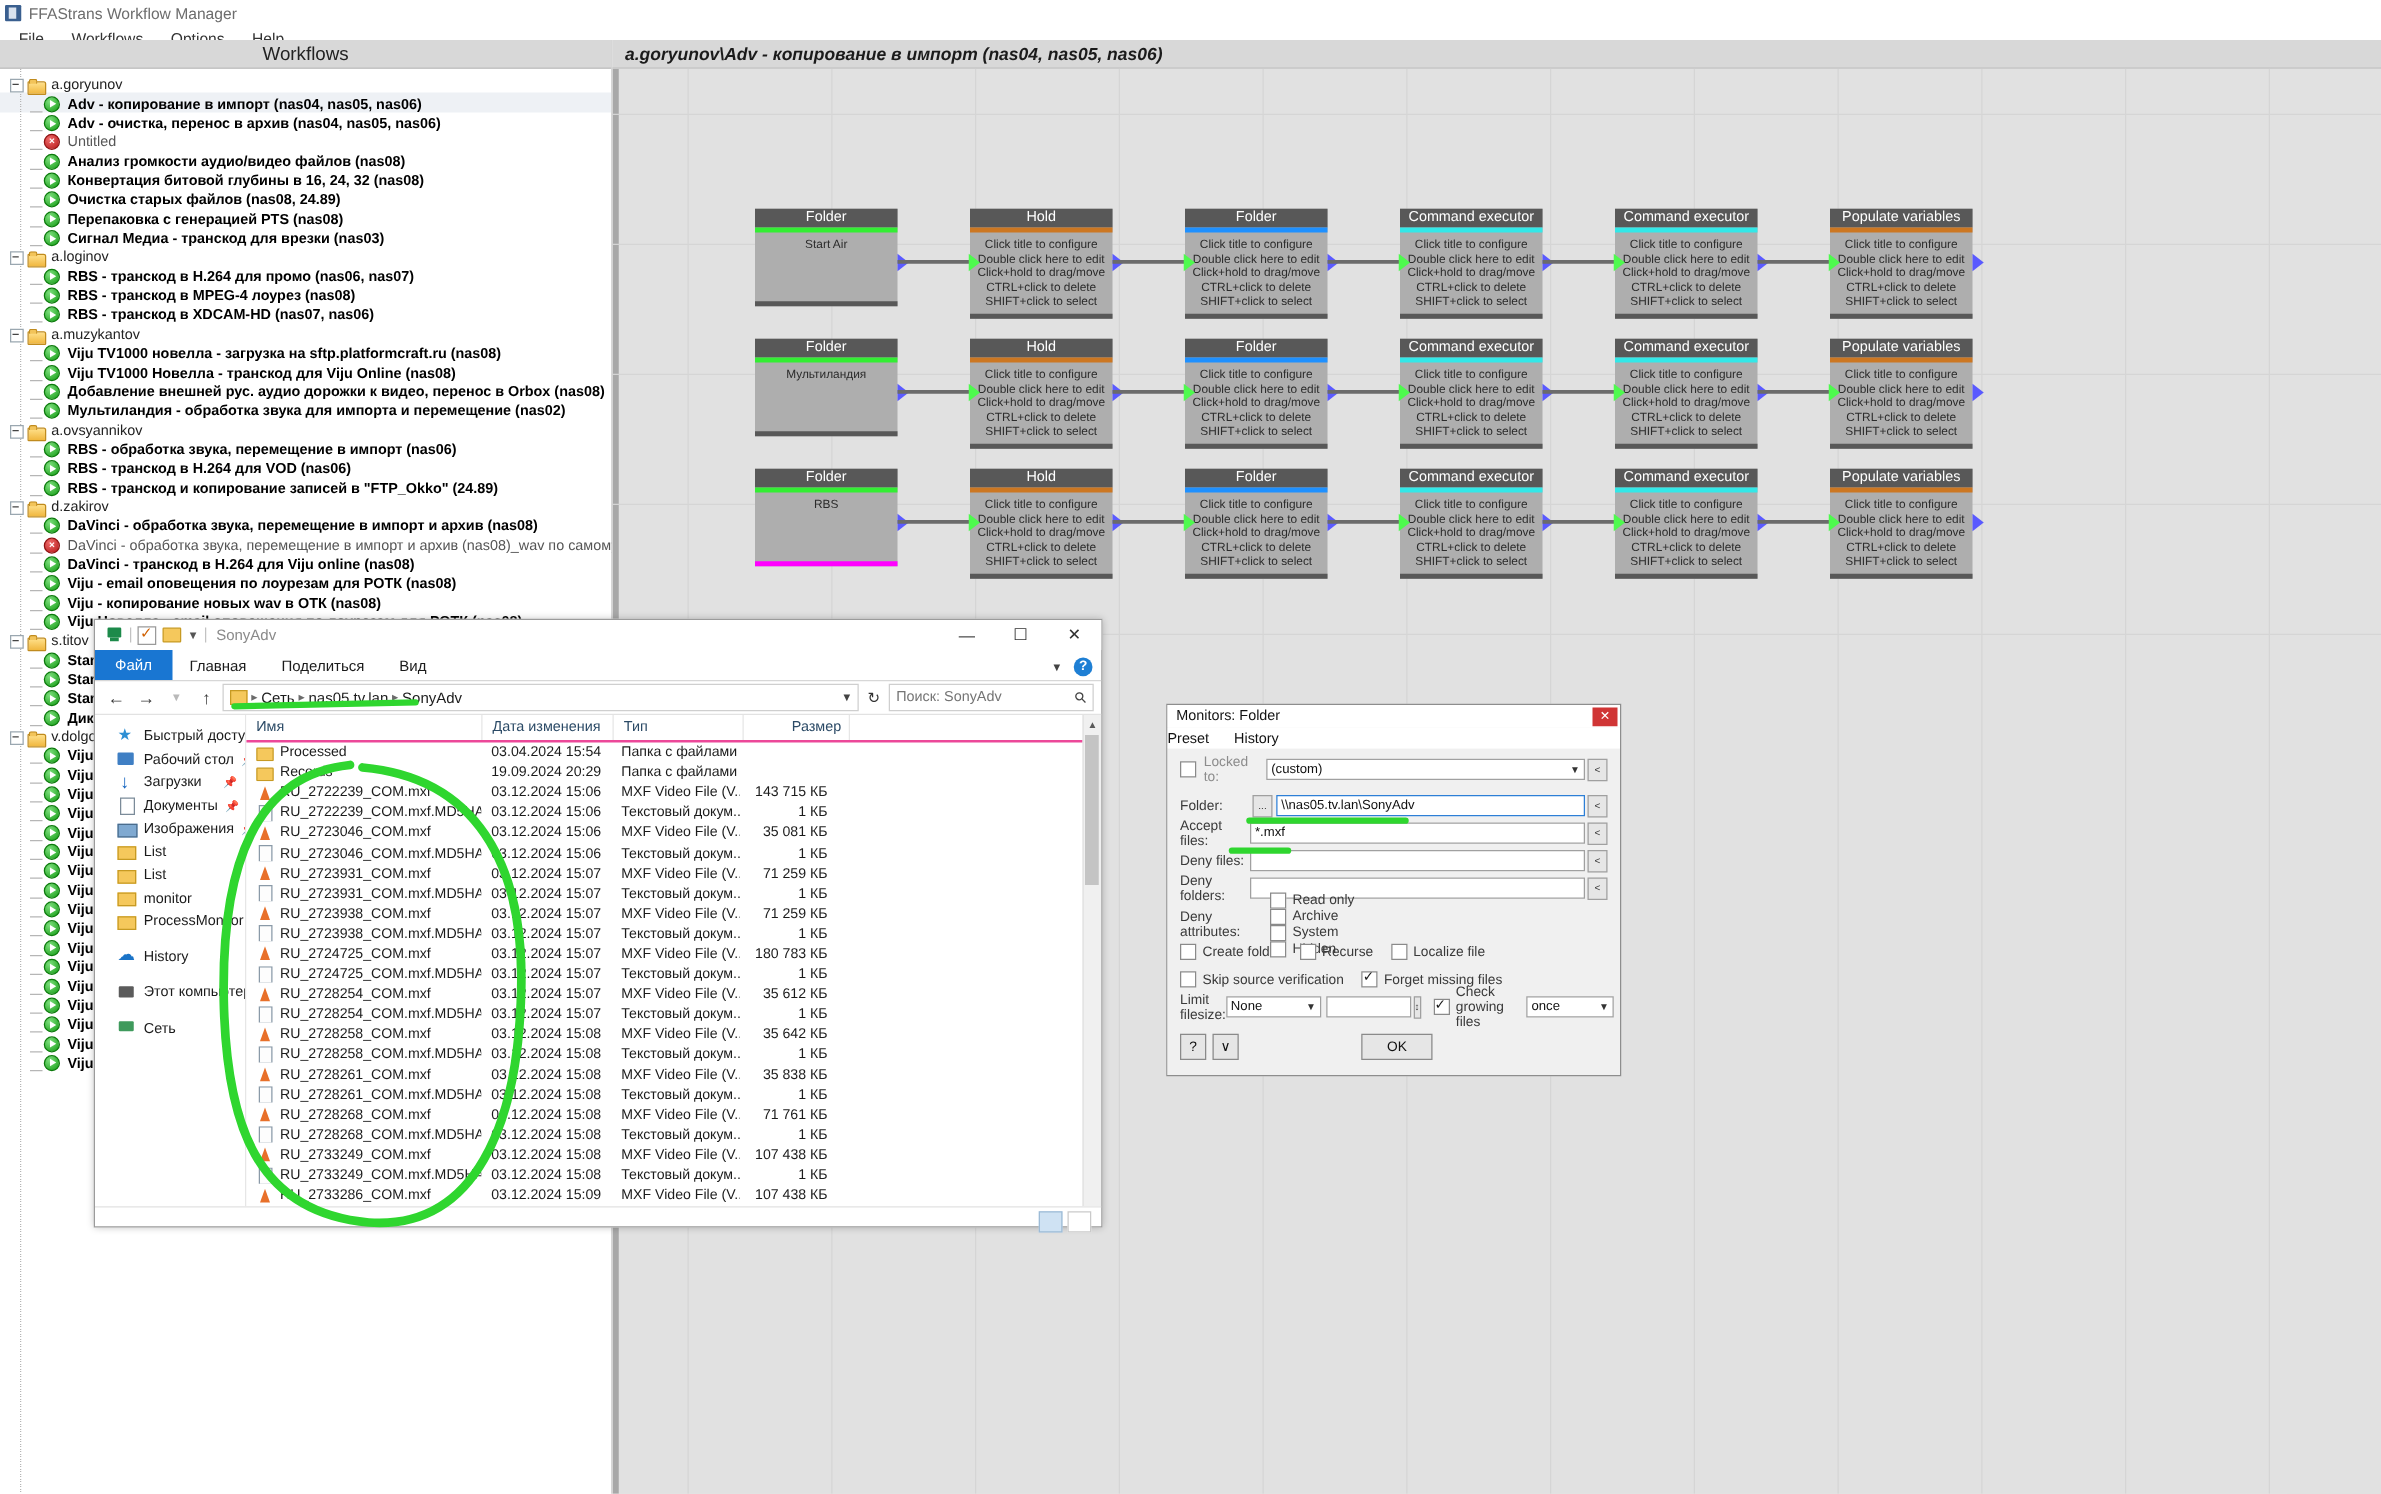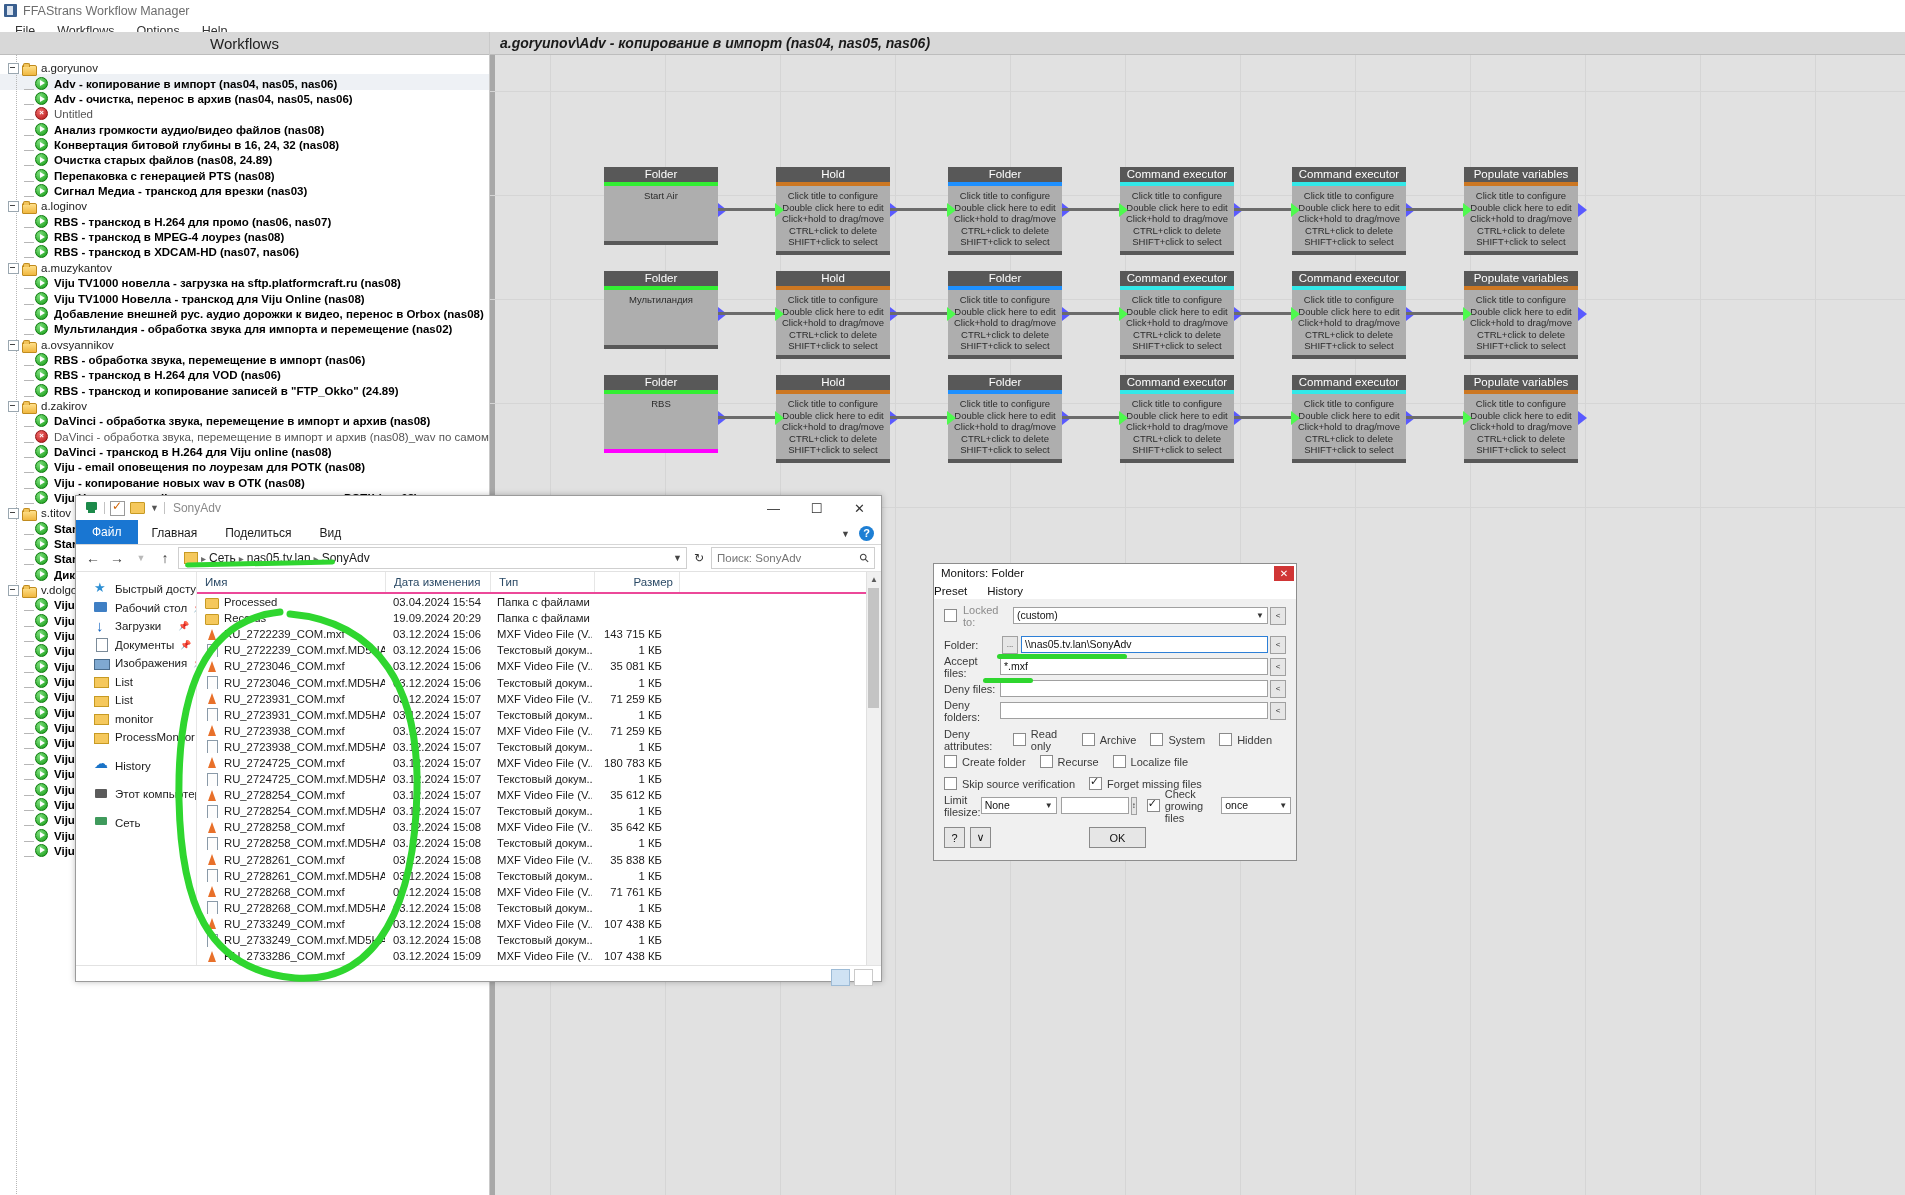--- a/index.html
+++ b/index.html
@@ -1123,21 +1123,21 @@
     <div class="drow">
       <div class="dlabel">Deny folders:</div>
       <div class="dfield"></div>
       <div class="dbtn-sm">&lt;</div>
     </div>
 
     <div class="dsep"></div>
 
     <div class="drow">
       <div class="dlabel" style="width:72px;">Deny attributes:</div>
-      <div id="attr-list" style="display:flex;">
+      <div id="attr-list" style="display:flex;flex-direction:column;">
           <div class="ckrow">
             <span class="ckb"></span>
             <span>Read only</span>
           </div>
           <div class="ckrow">
             <span class="ckb"></span>
             <span>Archive</span>
           </div>
           <div class="ckrow">
             <span class="ckb"></span>

